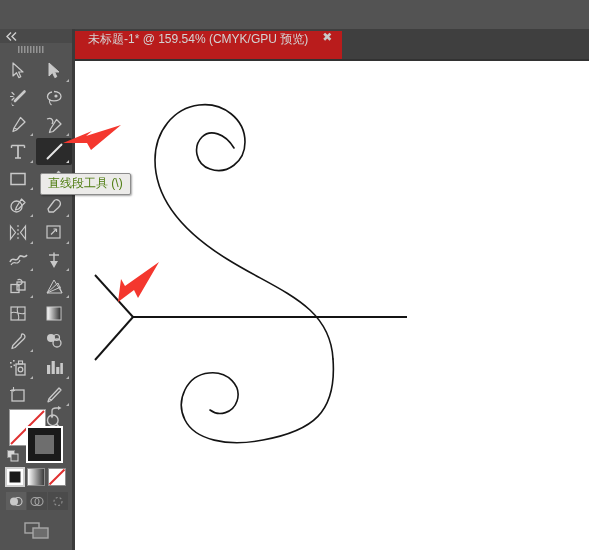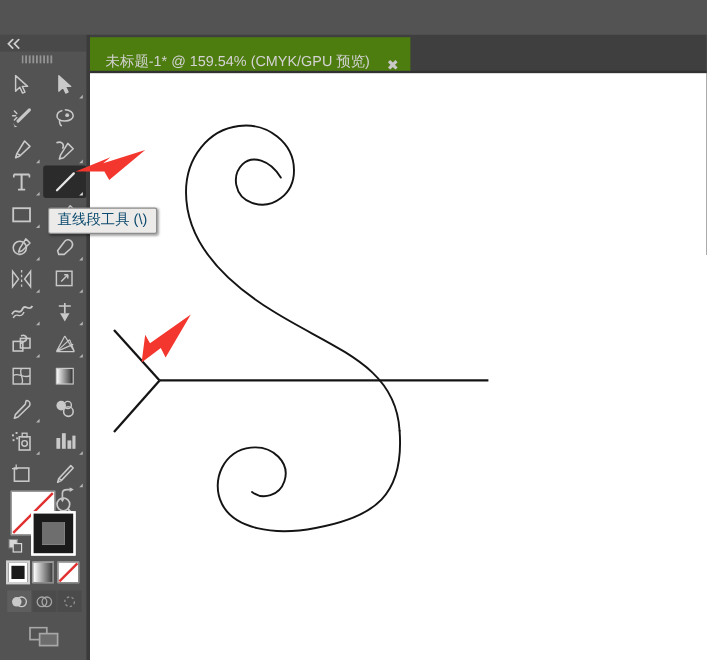--- a/index.html
+++ b/index.html
@@ -69,23 +69,23 @@
   #tabbar-underline {
     position: absolute;
     left: 75px; top: 59px;
     width: 514px; height: 2px;
     background: #323232;
   }
   #doc-tab {
     position: absolute;
     left: 0px; top: 2px;
     height: 29px;
-    background: #4d7c0f;
-    display: flex;
-    align-items: flex-end;
+    background: #b91c1c;
+    display: flex;
+    align-items: flex-start;
     padding: 0 6px 0 13px;
     box-sizing: border-box;
   }
   #doc-tab-title {
     color: #d3d3d3;
     font-size: 12px;
     white-space: nowrap;
   }
   #doc-tab-close {
     color: #c9c9c9;
@@ -248,21 +248,21 @@
 
   
   #tooltip {
     position: absolute;
     left: 40px; top: 173px;
     background: #ecebe9;
     border: 1px solid #8d8d8d;
     border-radius: 2px;
     padding: 3px 7px 4px 7px;
     font-size: 12px;
-    color: #0c4a6e;
+    color: #4d7c0f;
     white-space: nowrap;
     box-shadow: 1px 1px 2px rgba(0,0,0,0.35);
     line-height: 1.1;
   }
 
   
   #annotations {
     position: absolute;
     left: 0; top: 0;
     width: 589px; height: 550px;

